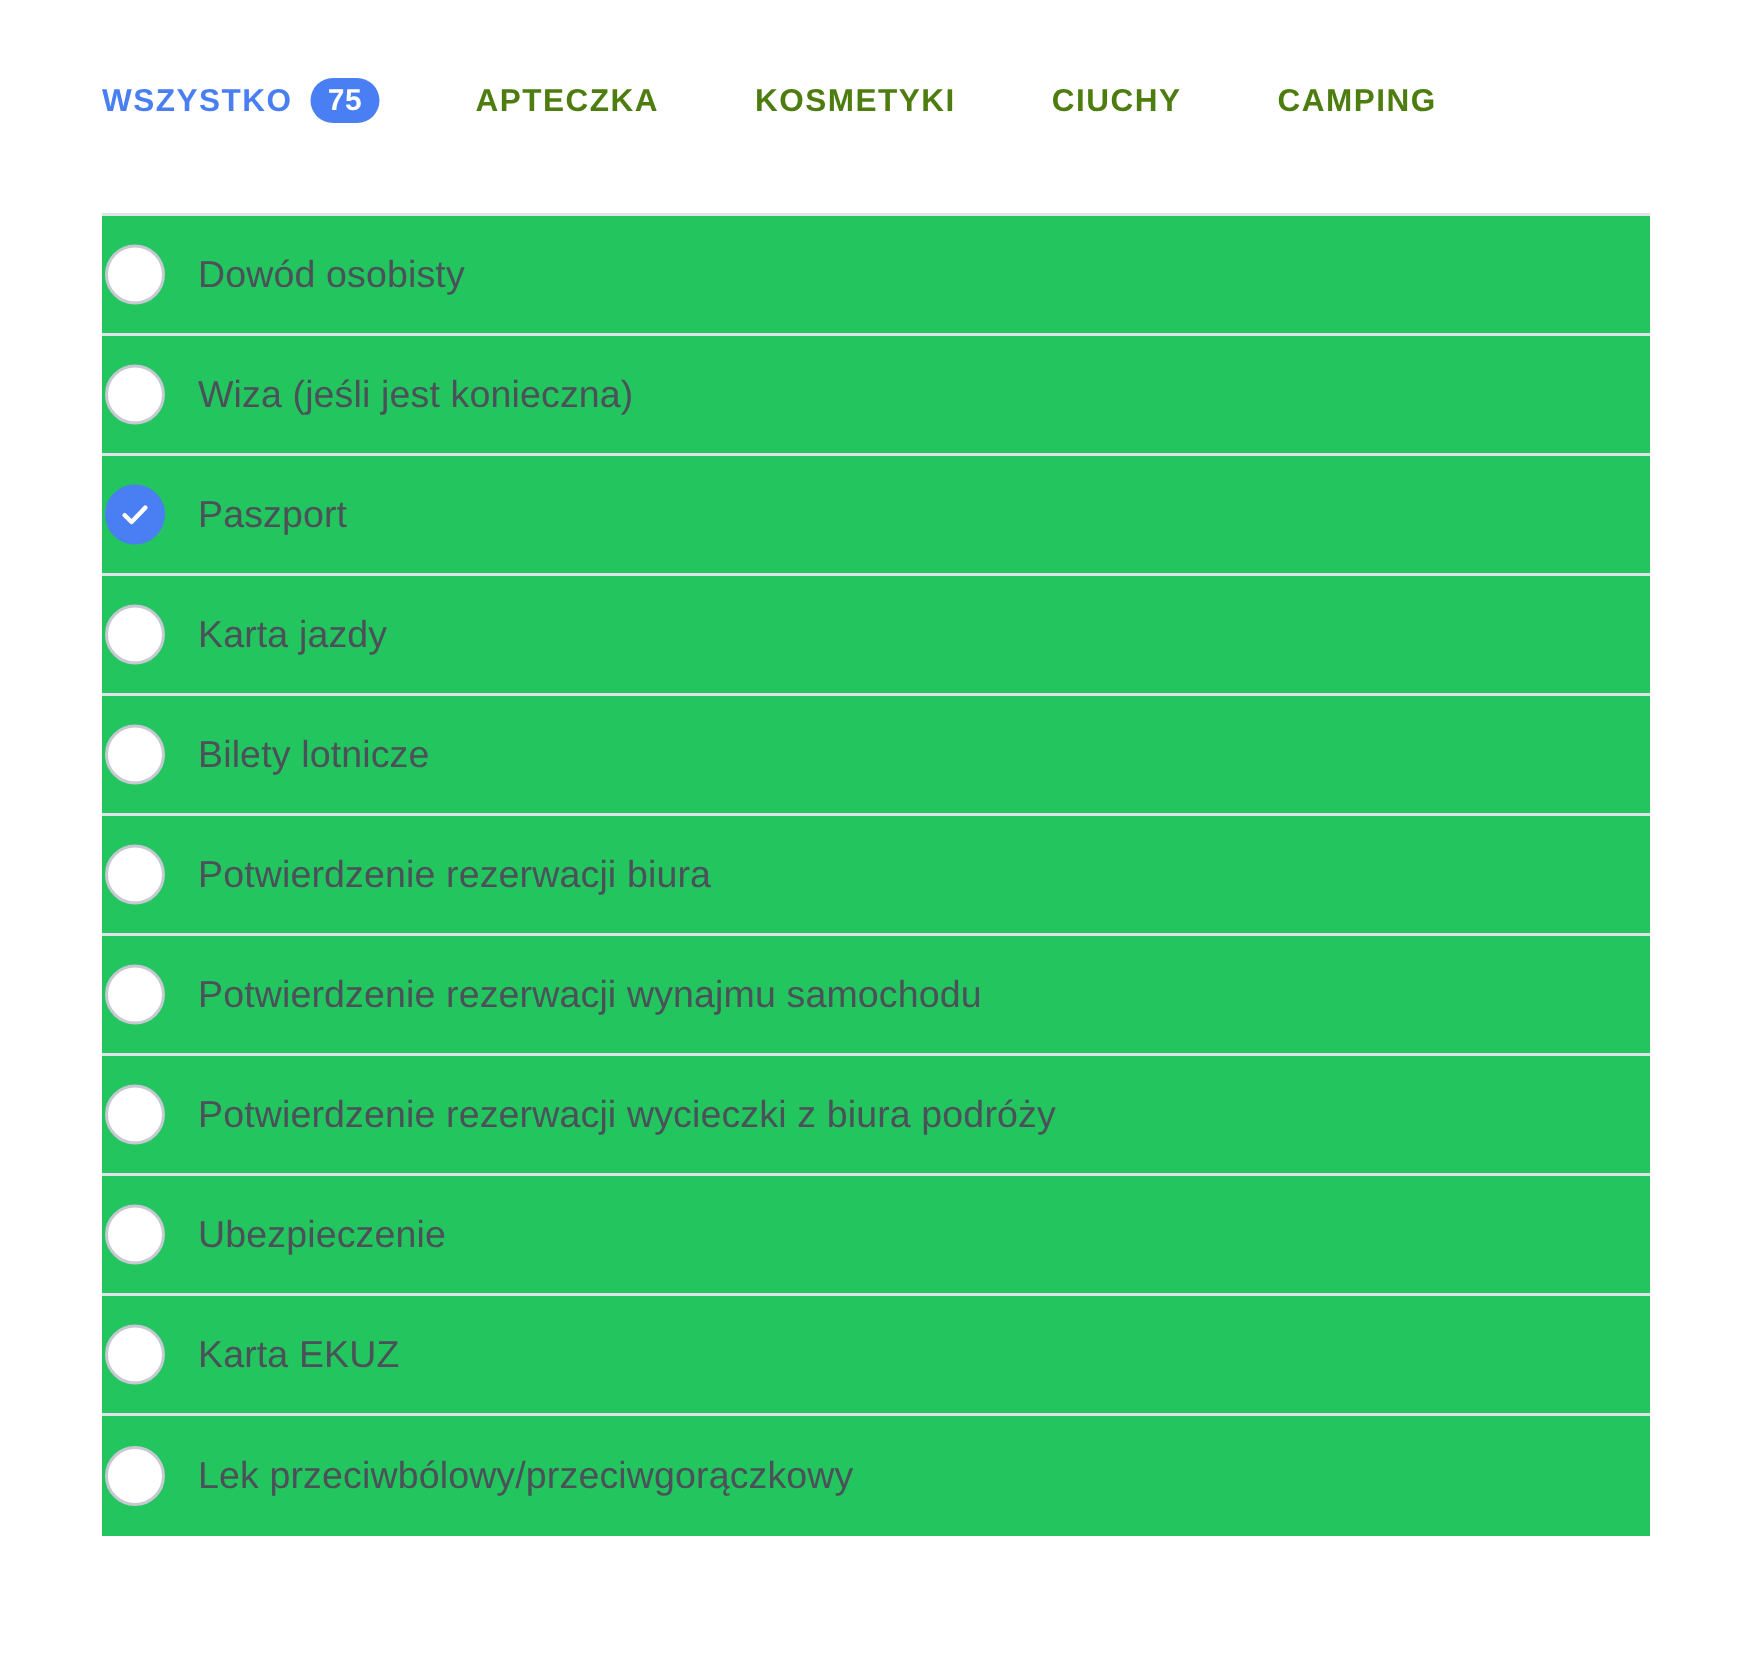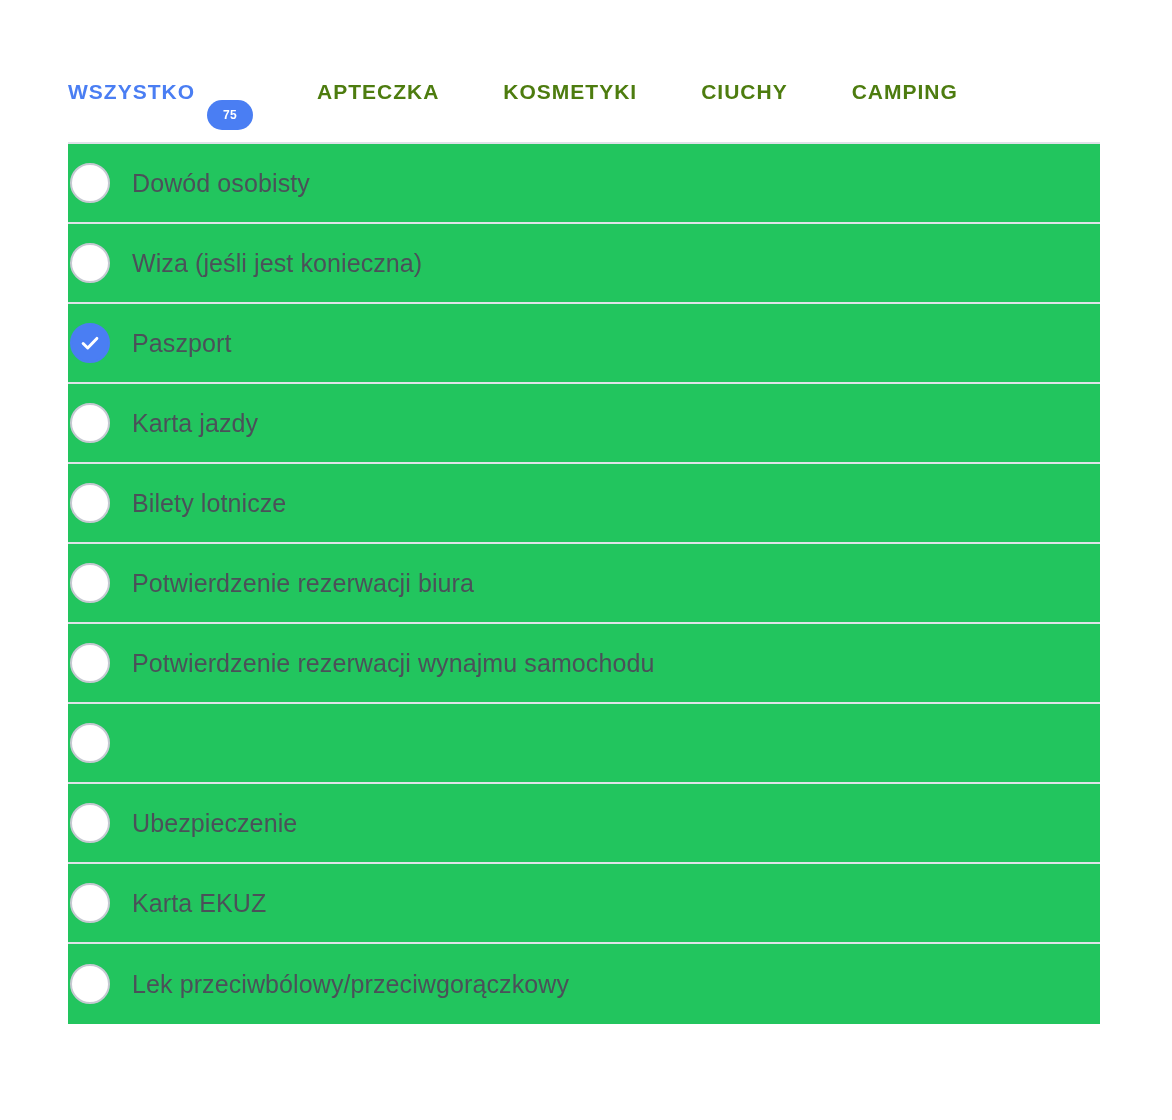--- a/index.html
+++ b/index.html
@@ -55,25 +55,24 @@
   .tab-badge {
     display: inline-flex;
     align-items: center;
     justify-content: center;
     min-width: 46px;
     height: 30px;
     padding: 0 11px;
     border-radius: 15px;
     background: #4a7ef3;
     color: #ffffff;
-    font-size: 12px;
+    font-size: 20px;
     font-weight: bold;
     letter-spacing: 0.4px;
     line-height: 1;
-    margin-top: 48px;
   }
 
   
   .checklist {
     position: absolute;
     left: 68px;
     top: 142px;
     width: 1032px;
     border-top: 2px solid #dfe2e8;
   }
@@ -168,20 +167,21 @@
       <div class="row">
         <span class="check"></span>
         <span class="row-label">Potwierdzenie rezerwacji biura</span>
       </div>
       <div class="row">
         <span class="check"></span>
         <span class="row-label">Potwierdzenie rezerwacji wynajmu samochodu</span>
       </div>
       <div class="row">
         <span class="check"></span>
+        <span class="row-label">Potwierdzenie rezerwacji wycieczki z biura podróży</span>
       </div>
       <div class="row">
         <span class="check"></span>
         <span class="row-label">Ubezpieczenie</span>
       </div>
       <div class="row">
         <span class="check"></span>
         <span class="row-label">Karta EKUZ</span>
       </div>
       <div class="row">

